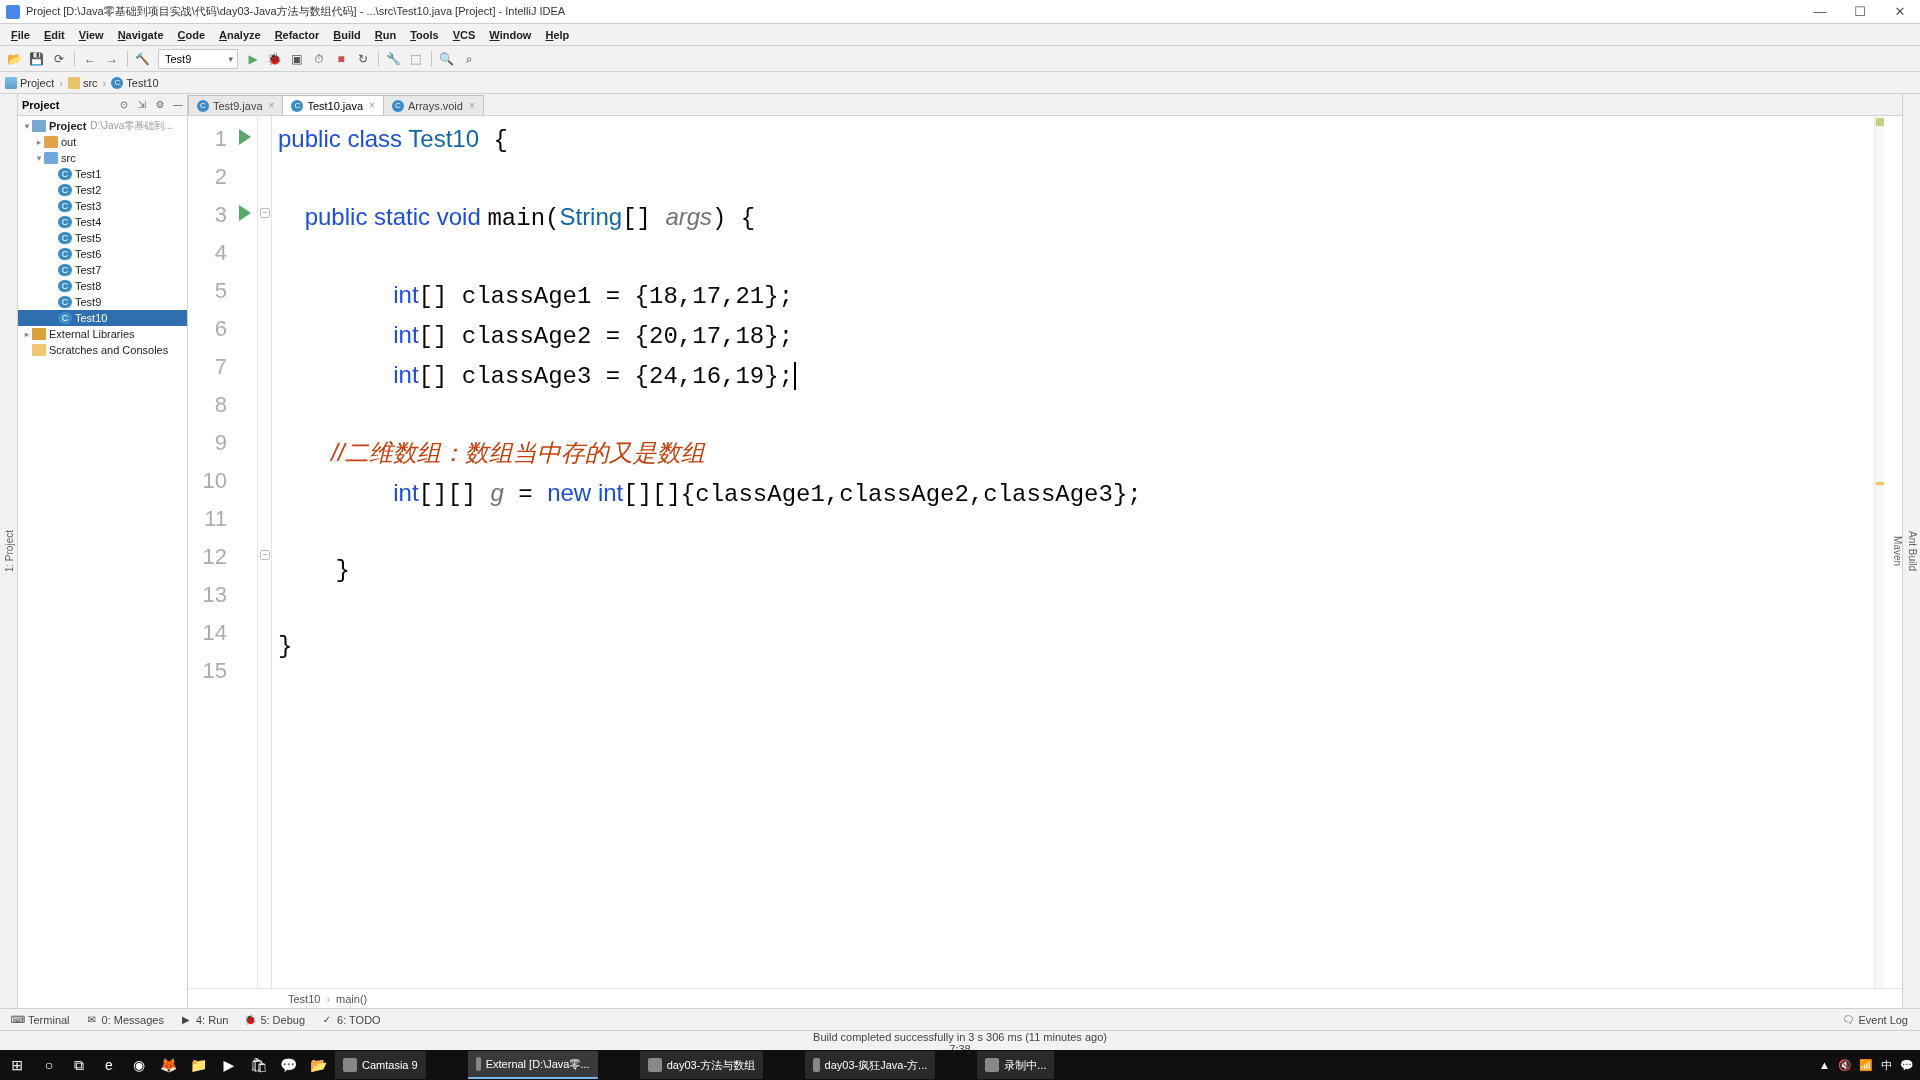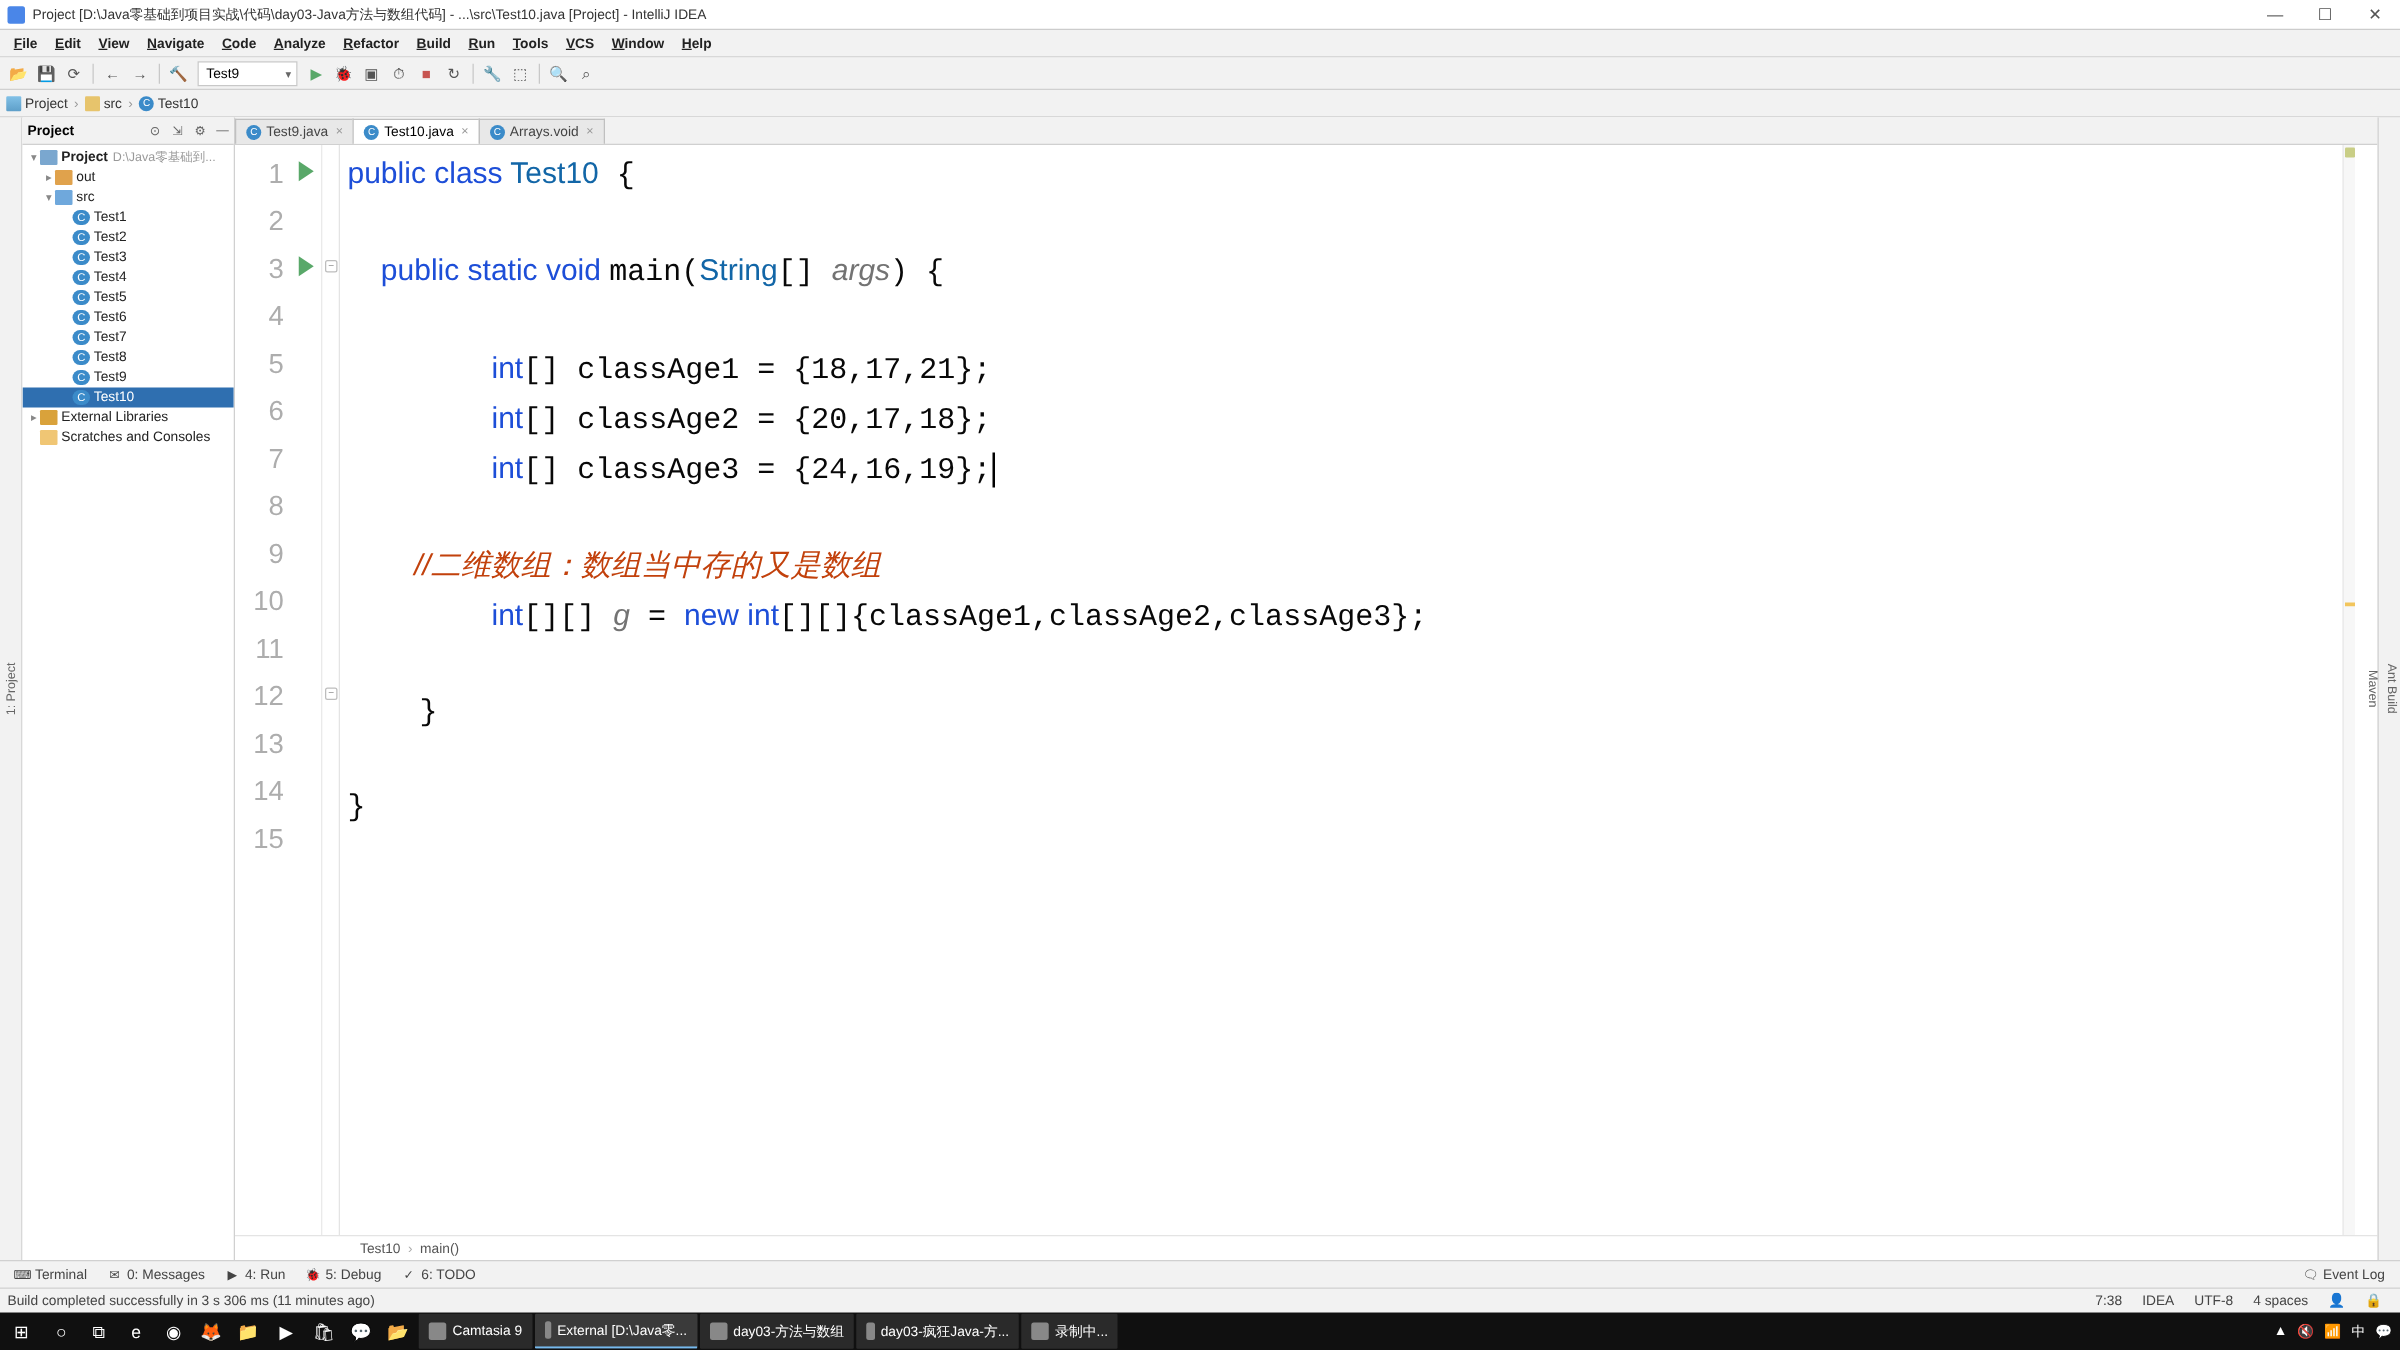--- a/index.html
+++ b/index.html
@@ -96,21 +96,21 @@
 .editor-crumb { height:20px; background:#fff; border-top:1px solid #e4e4e4; font-size:11px; color:#555; display:flex; align-items:center; padding-left: 100px; }
 .editor-crumb .sep { margin: 0 6px; color:#aaa; }
 
 
 .bottom-tabs { height:22px; background:#f2f2f2; border-top:1px solid #d0d0d0; display:flex; align-items:center; font-size:11px; color:#444; padding: 0 4px; }
 .bottom-tabs .btab { display:flex; align-items:center; padding:0 8px; height:20px; cursor:pointer; }
 .bottom-tabs .bi { width:12px; height:12px; margin-right:4px; display:inline-flex; align-items:center; justify-content:center; font-size:10px; }
 .bottom-tabs .spacer { flex:1; }
 
 
-.statusbar { height:20px; background:#f2f2f2; border-top:1px solid #d0d0d0; display:flex; align-items:center; font-size:11px; color:#444; padding:0 6px; }
+.statusbar { height:20px; background:#f2f2f2; border-top:1px solid #d0d0d0; display:flex; align-items:center; font-size:11px; color:#444; padding:0 6px;flex-direction:column; }
 .statusbar .spacer { flex:1; }
 .statusbar .cell { padding:0 8px; }
 .statusbar .lock { font-size:11px; }
 
 
 .taskbar { height:30px; background:#101010; display:flex; align-items:center; color:#fff; font-size:11px; }
 .taskbar .start { width:34px; height:30px; display:flex; align-items:center; justify-content:center; font-size:14px; }
 .taskbar .tbi { width:30px; height:30px; display:flex; align-items:center; justify-content:center; font-size:14px; position:relative; }
 .taskbar .tapp { height:28px; display:flex; align-items:center; padding:0 8px; margin: 1px; background:#2a2a2a; border-radius:1px; max-width:130px; overflow:hidden; white-space:nowrap; }
 .taskbar .tapp.active { background:#3a3a3a; border-bottom:2px solid #76b9ed; height:28px; }
@@ -401,21 +401,21 @@
     <span class="tbi">○</span>
     <span class="tbi">⧉</span>
     <span class="tbi">e</span>
     <span class="tbi">◉</span>
     <span class="tbi">🦊</span>
     <span class="tbi">📁</span>
     <span class="tbi">▶</span>
     <span class="tbi">🛍</span>
     <span class="tbi">💬</span>
     <span class="tbi">📂</span>
-    <div id="taskapps" style="display:flex;">
+    <div id="taskapps" style="display:flex;gap:40px;">
         <div class="tapp">
           <span class="ai"></span>
           <span>Camtasia 9</span>
         </div>
         <div class="tapp active">
           <span class="ai"></span>
           <span>External [D:\Java零...</span>
         </div>
         <div class="tapp">
           <span class="ai"></span>

